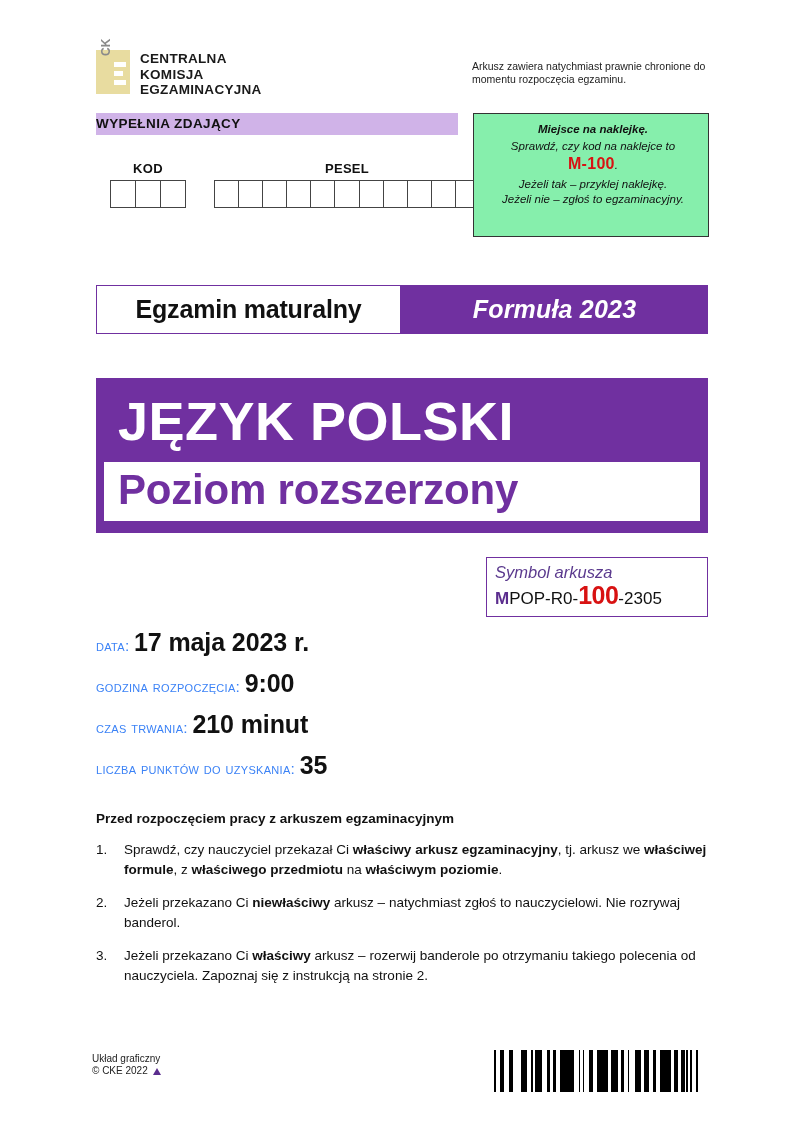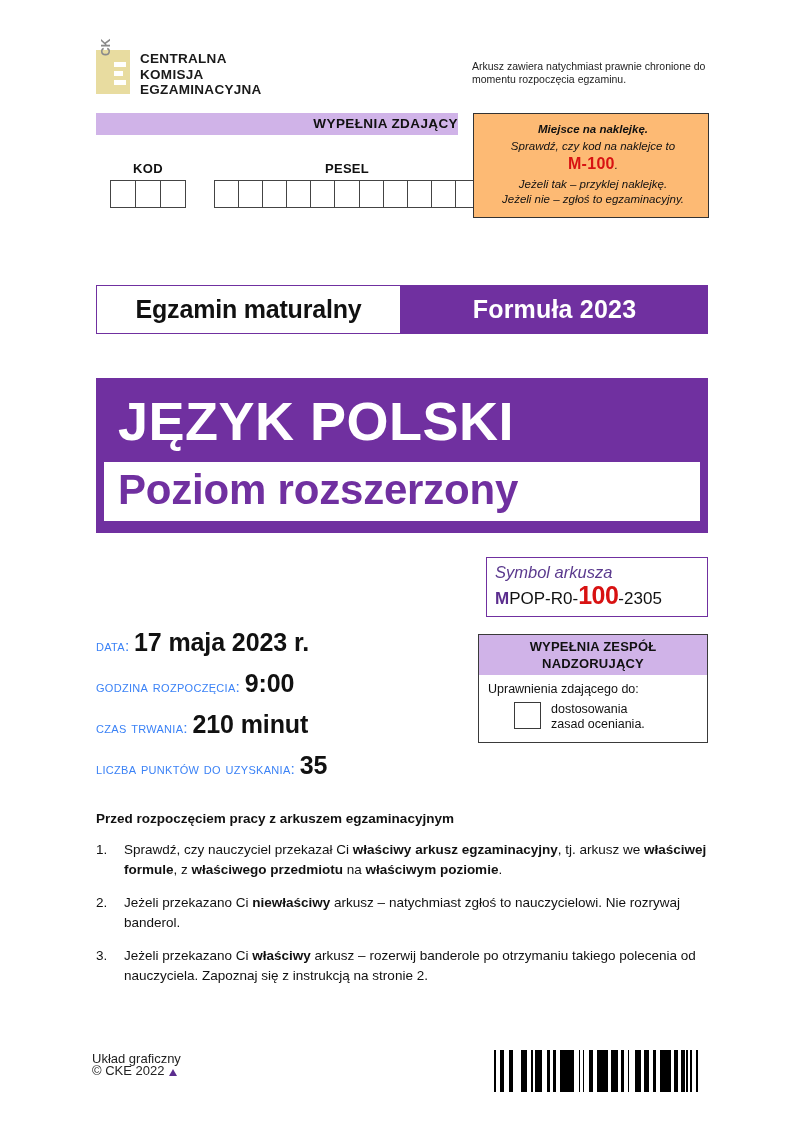--- a/index.html
+++ b/index.html
@@ -88,21 +88,21 @@
   .zdajacy {
     position: absolute;
     left: 96px;
     top: 113px;
     width: 362px;
   }
   .zdajacy-title {
     background: #d0b3e8;
     height: 22px;
     line-height: 22px;
-    text-align: right;
+    text-align: left;
     font-size: 13.5px;
     font-weight: bold;
     letter-spacing: 0.4px;
     color: #111111;
   }
   .fields {
     position: relative;
     height: 70px;
   }
   .fld {
@@ -127,23 +127,23 @@
   .boxrow .cell:first-child { margin-left: 0; }
   .fld-kod  { left: 14px; width: 76px; }
   .fld-pesel{ left: 118px; width: 266px; }
 
   
   .naklejka {
     position: absolute;
     left: 473px;
     top: 113px;
     width: 236px;
-    height: 105px;
+    height: 124px;
     border: 1.5px solid #333333;
-    background: #fdba74;
+    background: #86efac;
     box-sizing: border-box;
     padding: 8px 2px 4px 6px;
     text-align: center;
     font-style: italic;
     font-size: 11.5px;
     line-height: 15px;
     color: #111111;
   }
   .naklejka .nk-b { font-weight: bold; }
   .naklejka .nk-code {
@@ -181,20 +181,21 @@
     color: #111111;
     letter-spacing: -0.2px;
   }
   .exam-bar-right {
     flex: 1;
     display: flex;
     align-items: center;
     justify-content: center;
     font-size: 25px;
     font-weight: bold;
+    font-style: italic;
     color: #ffffff;
     letter-spacing: 0.2px;
   }
 
   
   .subject {
     position: absolute;
     left: 96px;
     top: 378px;
     width: 612px;
@@ -356,21 +357,21 @@
     line-height: 19.5px;
     color: #111111;
   }
   .instr-text b { font-weight: bold; }
 
   
   .footer-credit {
     position: absolute;
     left: 92px;
     top: 1053px;
-    font-size: 13px;
+    font-size: 10px;
     line-height: 12px;
     color: #222222;
   }
   .tri {
     display: inline-block;
     width: 0; height: 0;
     border-left: 4px solid transparent;
     border-right: 4px solid transparent;
     border-bottom: 7px solid #5b2d8e;
     margin-left: 5px;
@@ -483,36 +484,20 @@
     <div class="meta-line">
       <span class="meta-key">Czas trwania:</span>
       <span class="meta-val">210 minut</span>
     </div>
     <div class="meta-line">
       <span class="meta-key">Liczba punktów do uzyskania:</span>
       <span class="meta-val">35</span>
     </div>
   </div>
 
-  <div class="zespol">
-    <div class="zespol-title">
-      <div>WYPEŁNIA ZESPÓŁ</div>
-      <div>NADZORUJĄCY</div>
-    </div>
-    <div class="zespol-body">
-      <div class="zespol-lead">Uprawnienia zdającego do:</div>
-      <div class="zespol-opt">
-        <span class="zespol-check"></span>
-        <span class="zespol-opt-text">
-          <span>dostosowania</span><br>
-          <span>zasad oceniania.</span>
-        </span>
-      </div>
-    </div>
-  </div>
 
   <div class="instr">
     <div class="instr-head">Przed rozpoczęciem pracy z arkuszem egzaminacyjnym</div>
 
     <div class="instr-item">
       <div class="instr-num">1.</div>
       <div class="instr-text">Sprawdź, czy nauczyciel przekazał Ci <b>właściwy arkusz egzaminacyjny</b>, tj. arkusz we <b>właściwej formule</b>, z <b>właściwego przedmiotu</b> na <b>właściwym poziomie</b>.</div>
     </div>
     <div class="instr-item">
       <div class="instr-num">2.</div>

